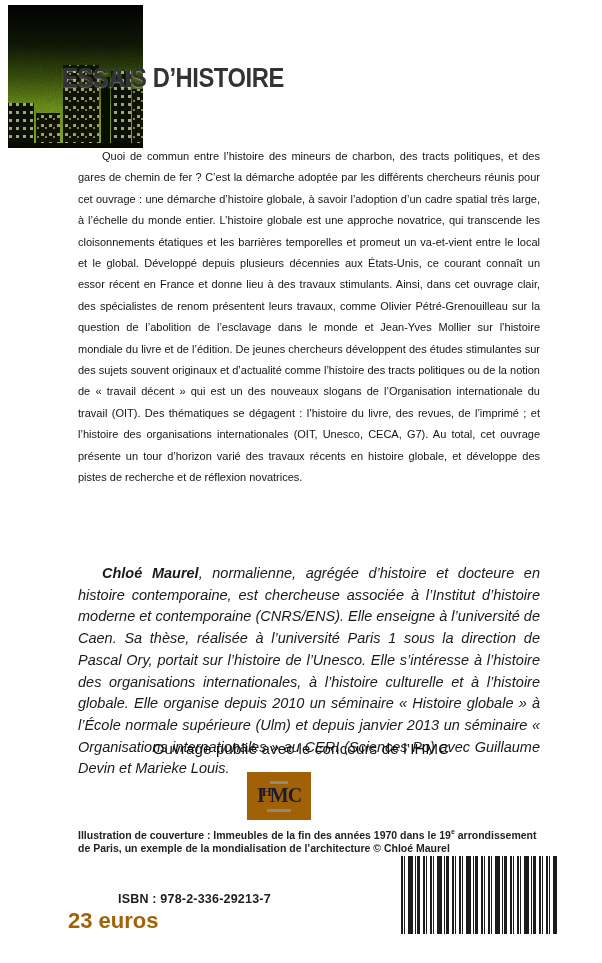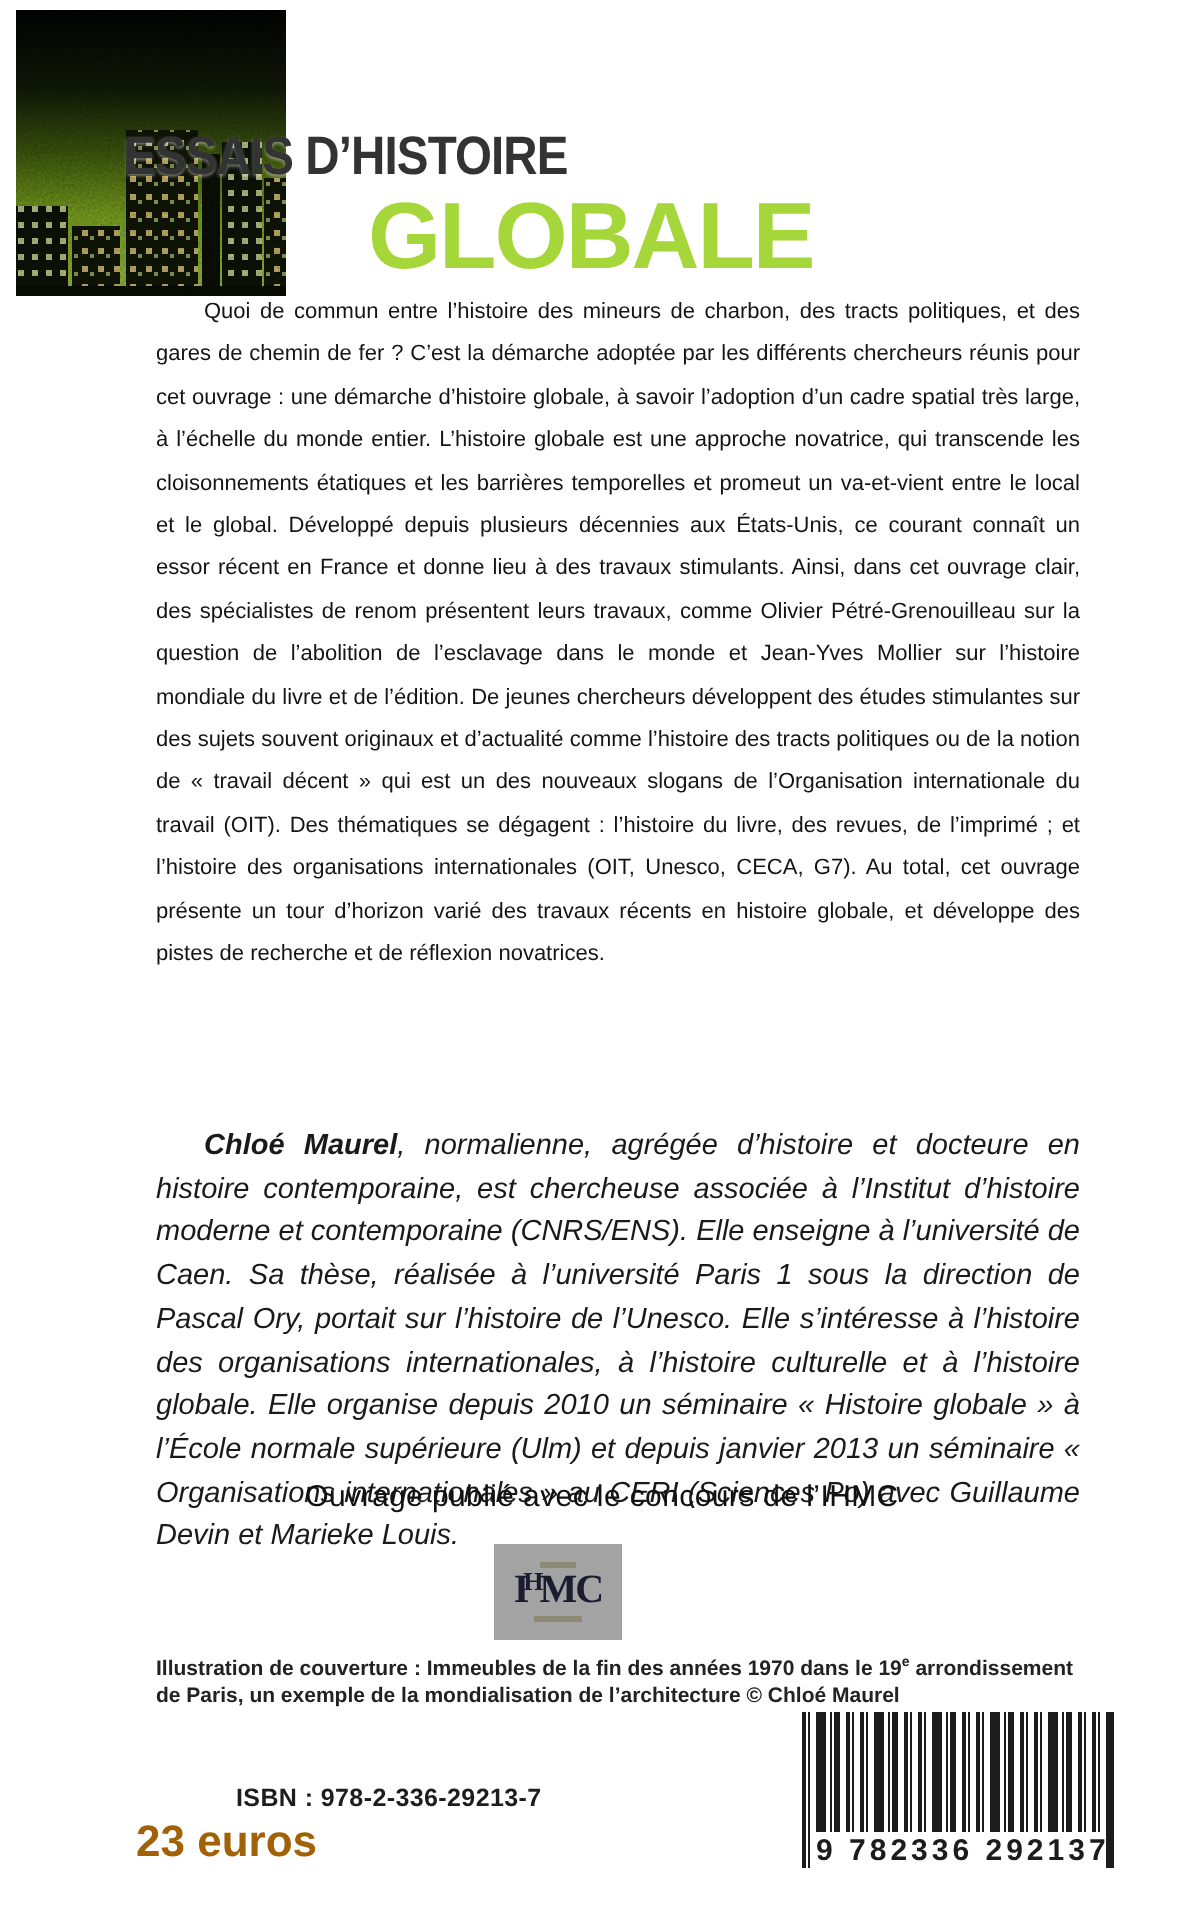--- a/index.html
+++ b/index.html
@@ -43,21 +43,21 @@
   .bio .bio-name{font-weight:700;}
   
   .support{
     position:absolute;left:0;top:740px;width:602px;
     text-align:center;font-size:15px;color:#111111;
     letter-spacing:0.2px;
   }
   
   .logo{
     position:absolute;left:50%;top:772px;transform:translateX(-50%);
-    width:64px;height:48px;background:#a3a3a3;
+    width:64px;height:48px;background:#a16207;
     display:flex;flex-direction:column;align-items:center;justify-content:center;
     gap:1px;
   }
   .logo-tick{width:18px;height:3px;background:#8d8a76;}
   .logo-tick.b{width:24px;}
   .logo-letters{
     font-family:"Liberation Serif", serif;font-weight:700;color:#1c1c30;
     font-size:20px;line-height:20px;white-space:nowrap;
   }
   .logo-letters .l1{letter-spacing:-2px;}
@@ -136,21 +136,20 @@
       <rect x="55" y="60" width="36" height="83" fill="url(#win2)"></rect>
       <rect x="93" y="72" width="9" height="71" fill="#0d1206"></rect>
       <rect x="103" y="66" width="20" height="77" fill="url(#win1)"></rect>
       <rect x="124" y="84" width="11" height="59" fill="url(#win2)"></rect>
       <rect x="0" y="138" width="135" height="5" fill="#0a0f04"></rect>
       <rect width="135" height="143" filter="url(#grain)" opacity="0.35"></rect>
     </svg>
   </div>
 
   <div class="series-title">ESSAIS D’HISTOIRE</div>
-  <div class="main-title">GLOBALE</div>
 
   <p class="synopsis">Quoi de commun entre l’histoire des mineurs de charbon, des tracts politiques, et des gares de chemin de fer ? C’est la démarche adoptée par les différents chercheurs réunis pour cet ouvrage : une démarche d’histoire globale, à savoir l’adoption d’un cadre spatial très large, à l’échelle du monde entier. L’histoire globale est une approche novatrice, qui transcende les cloisonnements étatiques et les barrières temporelles et promeut un va-et-vient entre le local et le global. Développé depuis plusieurs décennies aux États-Unis, ce courant connaît un essor récent en France et donne lieu à des travaux stimulants. Ainsi, dans cet ouvrage clair, des spécialistes de renom présentent leurs travaux, comme Olivier Pétré-Grenouilleau sur la question de l’abolition de l’esclavage dans le monde et Jean-Yves Mollier sur l’histoire mondiale du livre et de l’édition. De jeunes chercheurs développent des études stimulantes sur des sujets souvent originaux et d’actualité comme l’histoire des tracts politiques ou de la notion de « travail décent » qui est un des nouveaux slogans de l’Organisation internationale du travail (OIT). Des thématiques se dégagent : l’histoire du livre, des revues, de l’imprimé ; et l’histoire des organisations internationales (OIT, Unesco, CECA, G7). Au total, cet ouvrage présente un tour d’horizon varié des travaux récents en histoire globale, et développe des pistes de recherche et de réflexion novatrices.</p>
 
   <p class="bio"><strong class="bio-name">Chloé Maurel</strong><span>, normalienne, agrégée d’histoire et docteure en histoire contemporaine, est chercheuse associée à l’Institut d’histoire moderne et contemporaine (CNRS/ENS). Elle enseigne à l’université de Caen. Sa thèse, réalisée à l’université Paris 1 sous la direction de Pascal Ory, portait sur l’histoire de l’Unesco. Elle s’intéresse à l’histoire des organisations internationales, à l’histoire culturelle et à l’histoire globale. Elle organise depuis 2010 un séminaire « Histoire globale » à l’École normale supérieure (Ulm) et depuis janvier 2013 un séminaire « Organisations internationales » au CERI (Sciences Po) avec Guillaume Devin et Marieke Louis.</span></p>
 
   <div class="support">Ouvrage publié avec le concours de l’IHMC</div>
 
   <div class="logo">
     <div class="logo-tick"></div>
     <div class="logo-letters">
@@ -158,16 +157,15 @@
     </div>
     <div class="logo-tick b"></div>
   </div>
 
   <p class="caption"><span>Illustration de couverture : Immeubles de la fin des années 1970 dans le 19</span><sup>e</sup><span> arrondissement de Paris, un exemple de la mondialisation de l’architecture © Chloé Maurel</span></p>
 
   <div class="isbn">ISBN : 978-2-336-29213-7</div>
   <div class="price">23 euros</div>
   <div class="barcode">
     <div class="bars"></div>
-    <div class="digits">9 782336 292137</div>
   </div>
 
 </div>
 
 </body></html>

